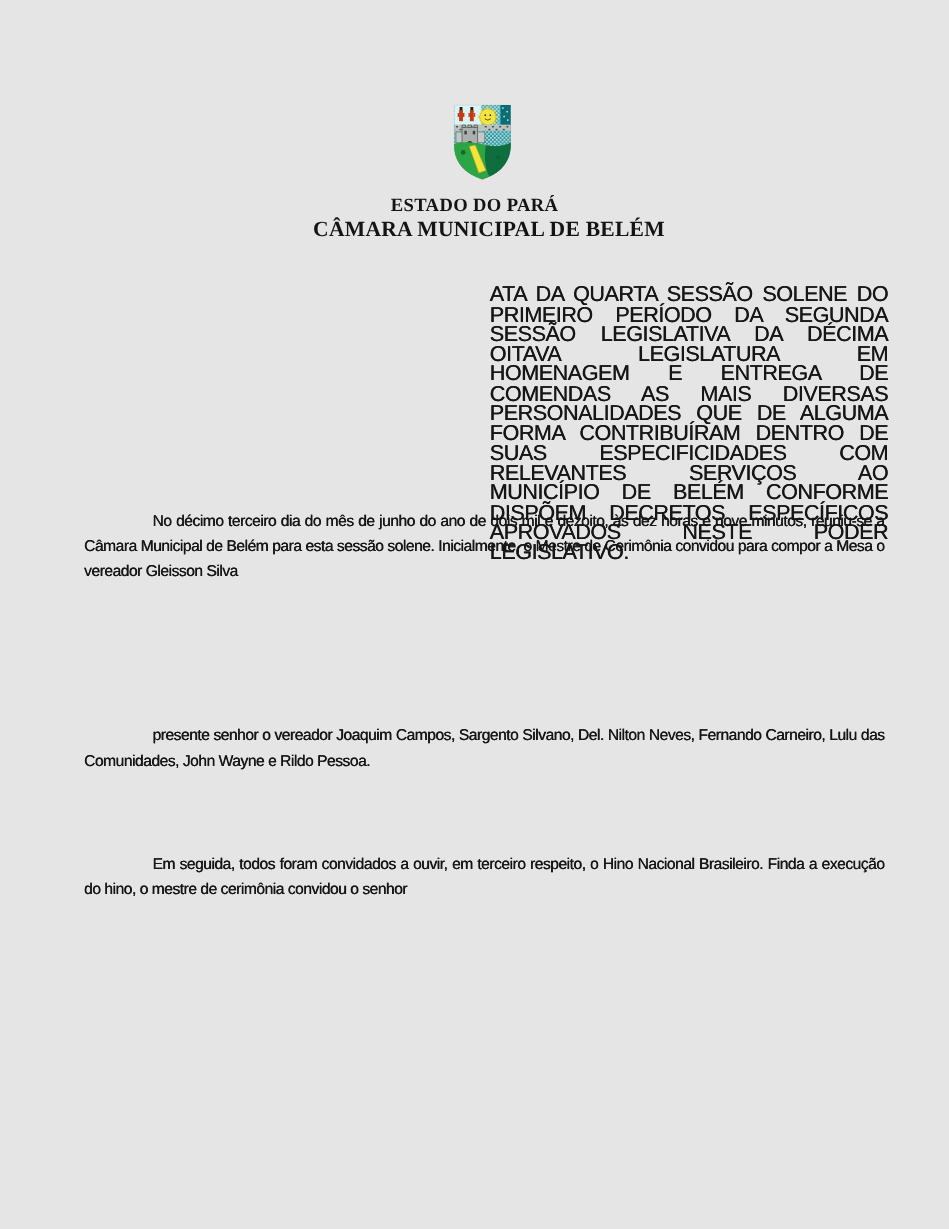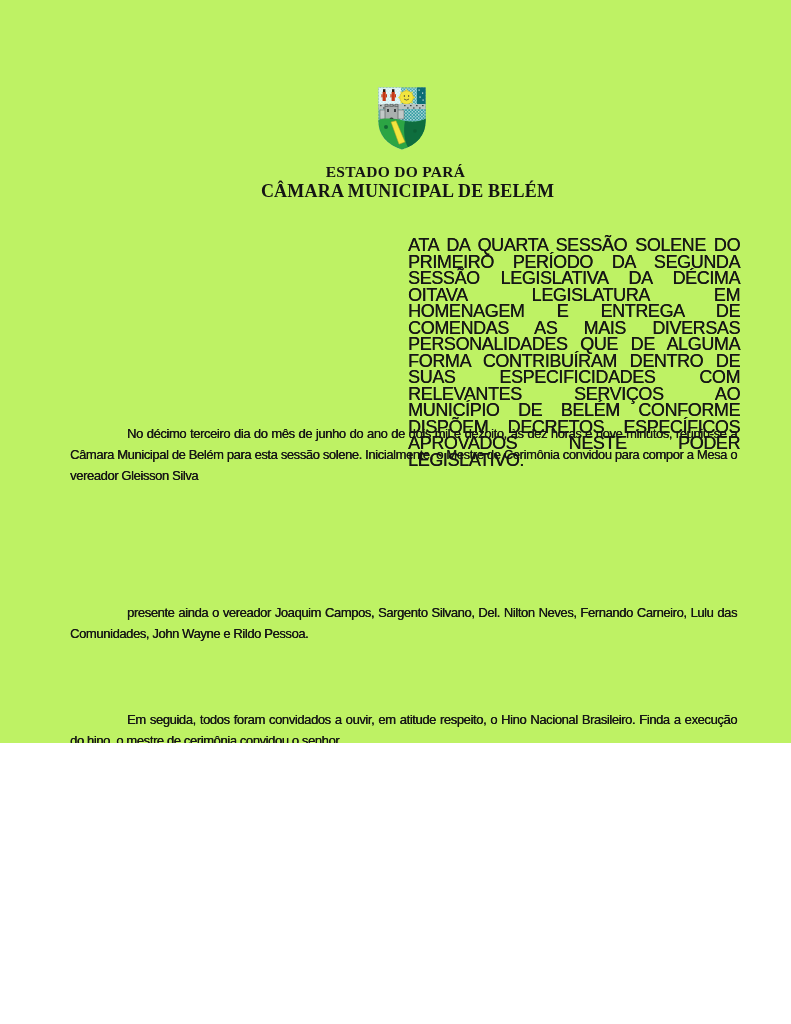--- a/index.html
+++ b/index.html
@@ -3,22 +3,22 @@
 <meta charset="utf-8">
 <style>
   html, body {
     margin: 0;
     padding: 0;
     background: #ffffff;
   }
   .page {
     position: relative;
     width: 791px;
-    height: 743px;
-    background: #bef264;
+    height: 1024px;
+    background: #e5e5e5;
     overflow: hidden;
     font-family: "Liberation Sans", sans-serif;
     color: #111111;
   }
   
   .crest {
     position: absolute;
     left: 378px;
     top: 87px;
     width: 48px;
@@ -180,17 +180,17 @@
 
   <div class="doc-header">
     <div class="state-line">ESTADO DO PARÁ</div>
     <div class="inst-line">CÂMARA MUNICIPAL DE BELÉM</div>
   </div>
 
   <div class="summary-block">ATA DA QUARTA SESSÃO SOLENE DO PRIMEIRO PERÍODO DA SEGUNDA SESSÃO LEGISLATIVA DA DÉCIMA OITAVA LEGISLATURA EM HOMENAGEM E ENTREGA DE COMENDAS AS MAIS DIVERSAS PERSONALIDADES QUE DE ALGUMA FORMA CONTRIBUÍRAM DENTRO DE SUAS ESPECIFICIDADES COM RELEVANTES SERVIÇOS AO MUNICÍPIO DE BELÉM CONFORME DISPÕEM DECRETOS ESPECÍFICOS APROVADOS NESTE PODER LEGISLATIVO.</div>
 
   <div class="body-text">
     <p class="p1">No décimo terceiro dia do mês de junho do ano de dois mil e dezoito, às dez horas e nove minutos, reuniu-se a Câmara Municipal de Belém para esta sessão solene. Inicialmente, o Mestre de Cerimônia convidou para compor a Mesa o vereador Gleisson Silva</p>
-    <p class="p2">presente ainda o vereador Joaquim Campos, Sargento Silvano, Del. Nilton Neves, Fernando Carneiro, Lulu das Comunidades, John Wayne e Rildo Pessoa.</p>
-    <p class="p3">Em seguida, todos foram convidados a ouvir, em atitude respeito, o Hino Nacional Brasileiro. Finda a execução do hino, o mestre de cerimônia convidou o senhor</p>
+    <p class="p2">presente senhor o vereador Joaquim Campos, Sargento Silvano, Del. Nilton Neves, Fernando Carneiro, Lulu das Comunidades, John Wayne e Rildo Pessoa.</p>
+    <p class="p3">Em seguida, todos foram convidados a ouvir, em terceiro respeito, o Hino Nacional Brasileiro. Finda a execução do hino, o mestre de cerimônia convidou o senhor</p>
   </div>
 
 </div>
 
 </body></html>

